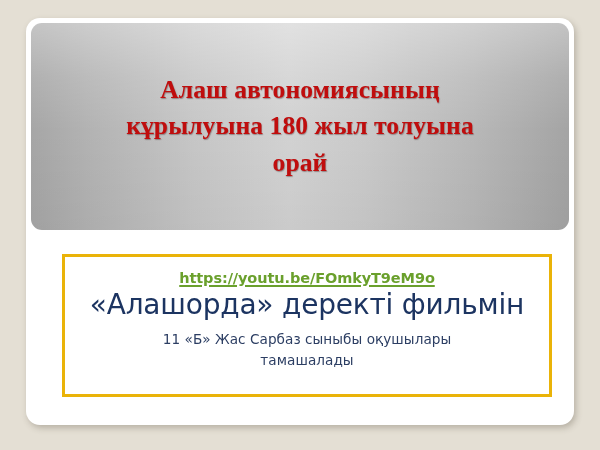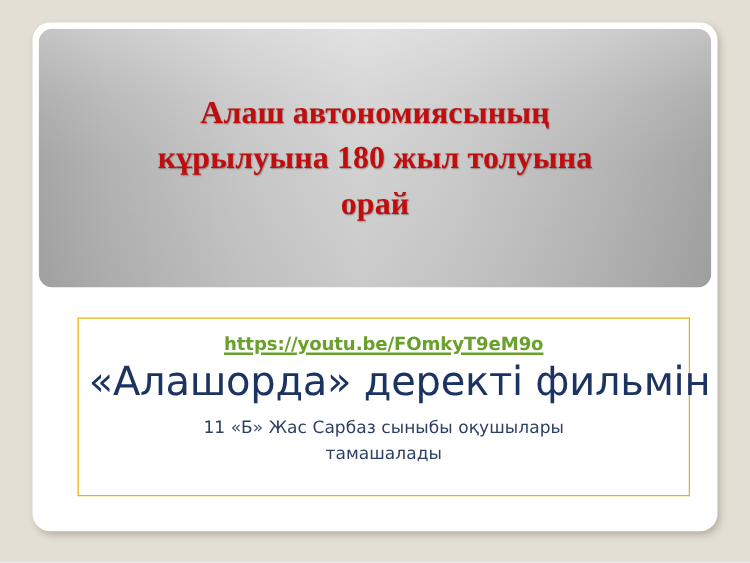--- a/index.html
+++ b/index.html
@@ -82,21 +82,21 @@
     box-sizing: border-box;
   }
 
   #content-box {
     position: absolute;
     left: 31px;
     top: 24px;
     width: 490px;
     height: 143px;
     background: #ffffff;
-    border: 1px solid #eab308;
+    border: 3px solid #eab308;
     box-sizing: border-box;
     padding: 13px 8px 0 8px;
     text-align: center;
   }
 
   #video-link {
     display: block;
     font-size: 14.5px;
     font-weight: bold;
     color: #6aa02c;
@@ -104,21 +104,21 @@
     text-decoration-thickness: 1.6px;
     text-underline-offset: 2.2px;
     letter-spacing: -0.1px;
     cursor: pointer;
     margin: 0 0 2px 0;
     font-family: "DejaVu Sans", "Liberation Sans", sans-serif;
   }
 
   #film-line {
     margin: 0;
-    font-size: 32px;
+    font-size: 28px;
     color: #1c3461;
     line-height: 1.22;
     letter-spacing: -0.2px;
     white-space: nowrap;
     font-family: "DejaVu Sans", "Liberation Sans", sans-serif;
   }
 
   #class-lines {
     margin: 7px 0 0 0;
     font-size: 13.6px;

